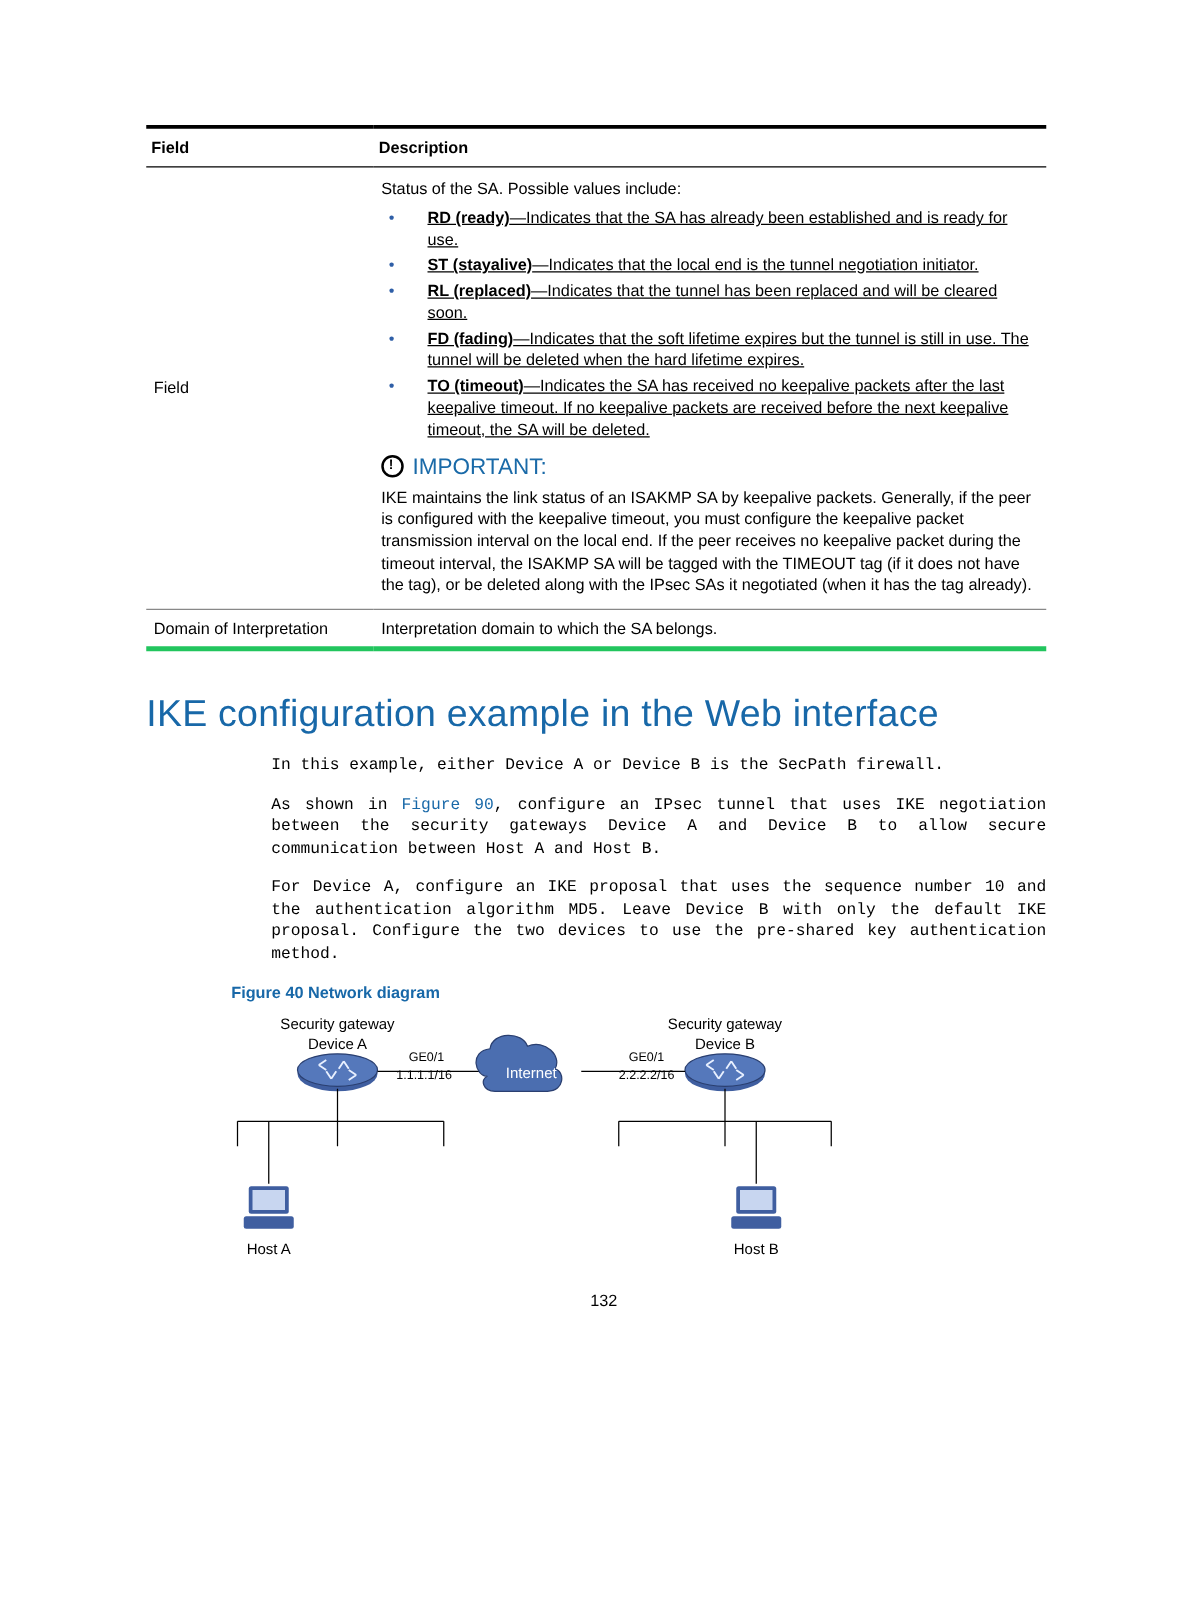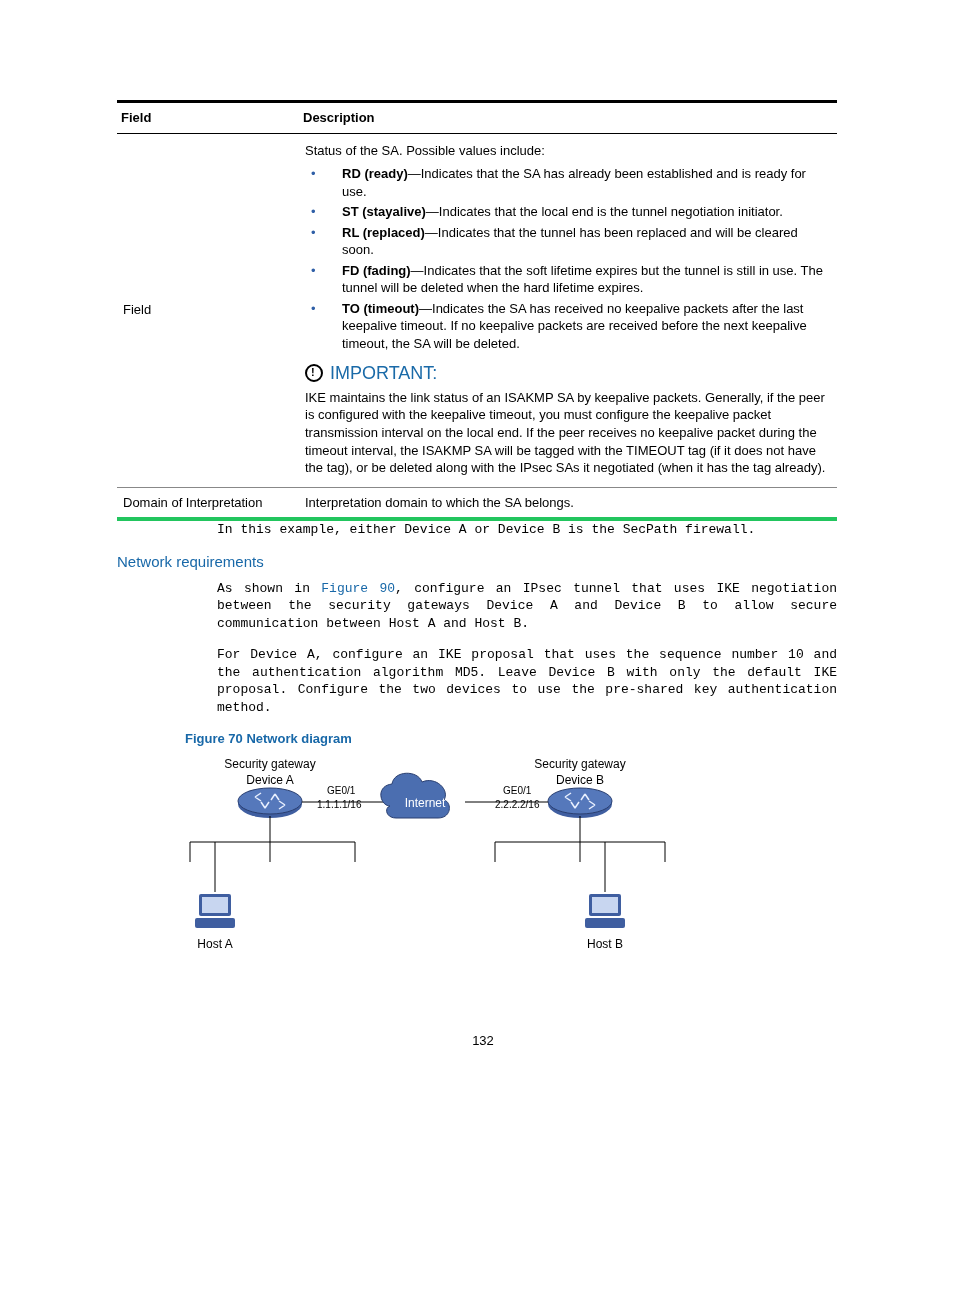--- a/index.html
+++ b/index.html
@@ -56,20 +56,21 @@
   }
   ul.bullets {
     margin: 0 0 8px 0;
     padding-left: 22px;
     list-style: none;
   }
   ul.bullets li {
     position: relative;
     padding-left: 15px;
     margin: 3px 0;
+    text-decoration: underline;
   }
   ul.bullets li::before {
     content: "•";
     color: #2f5fa7;
     position: absolute;
     left: -16px;
     font-size: 13px;
     top: 0;
   }
   .bold-inline {
@@ -182,32 +183,32 @@
             <div class="important-para">IKE maintains the link status of an ISAKMP SA by keepalive packets. Generally, if the peer is configured with the keepalive timeout, you must configure the keepalive packet transmission interval on the local end. If the peer receives no keepalive packet during the timeout interval, the ISAKMP SA will be tagged with the TIMEOUT tag (if it does not have the tag), or be deleted along with the IPsec SAs it negotiated (when it has the tag already).</div>
           </td>
         </tr>
         <tr>
           <td class="field-col">Domain of Interpretation</td>
           <td>Interpretation domain to which the SA belongs.</td>
         </tr>
       </tbody>
     </table>
 
+    <h1 class="section-title">IKE configuration example in the Web interface</h1>
 
     <p class="body-text indented">In this example, either Device A or Device B is the SecPath firewall.</p>
 
-    <h2 class="sub-title">Network requirements</h2>
 
     <p class="body-text indented">
       <span>As shown in </span><span class="link">Figure 90</span><span>, configure an IPsec tunnel that uses IKE negotiation between the security gateways Device A and Device B to allow secure communication between Host A and Host B.</span>
     </p>
 
     <p class="body-text indented">For Device A, configure an IKE proposal that uses the sequence number 10 and the authentication algorithm MD5. Leave Device B with only the default IKE proposal. Configure the two devices to use the pre-shared key authentication method.</p>
 
-    <div class="figure-caption">Figure 70 Network diagram</div>
+    <div class="figure-caption">Figure 40 Network diagram</div>
 
     <div class="diagram-wrap">
       <svg class="diagram" width="540" height="220" viewBox="0 0 540 220">
 
         <text x="85" y="16" text-anchor="middle" font-size="12" font-family="Arial">Security gateway</text>
         <text x="85" y="32" text-anchor="middle" font-size="12" font-family="Arial">Device A</text>
         <text x="142" y="42" font-size="10" font-family="Arial">GE0/1</text>
         <text x="132" y="56" font-size="10" font-family="Arial">1.1.1.1/16</text>
         <g>
           <ellipse cx="85" cy="52" rx="32" ry="14" fill="#3f5ea0"></ellipse>

